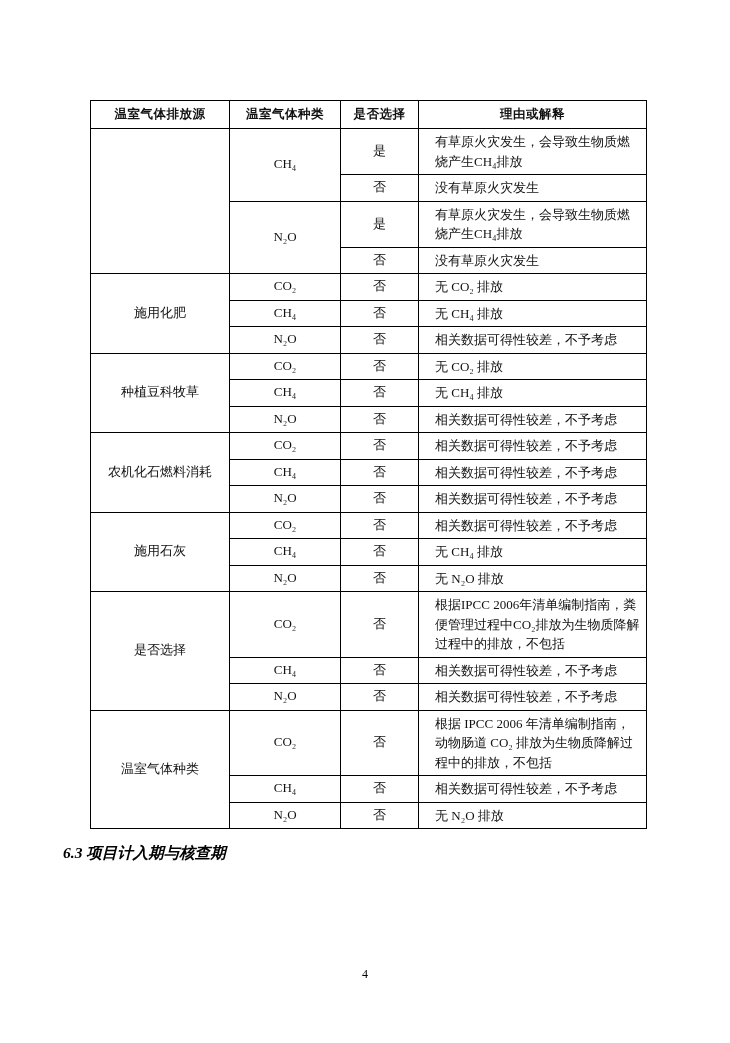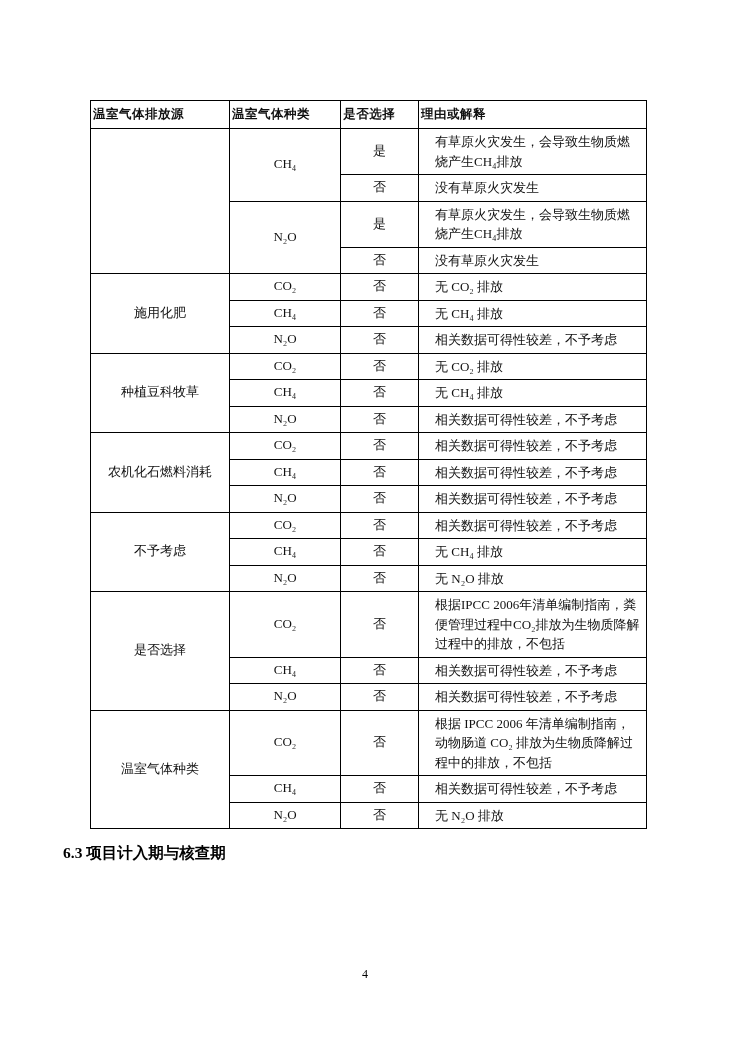--- a/index.html
+++ b/index.html
@@ -24,21 +24,21 @@
     border-collapse: collapse;
     table-layout: fixed;
   }
   table.ghg-table th, table.ghg-table td {
     border: 1px solid #000000;
     font-size: 13px;
     vertical-align: middle;
   }
   table.ghg-table th {
     font-weight: bold;
-    text-align: left;
+    text-align: center;
     padding: 5px 2px;
     font-size: 12.5px;
     letter-spacing: 0.5px;
   }
   td.cell-center {
     text-align: center;
     padding: 3px 2px;
     line-height: 1.45;
   }
   td.cell-reason {
@@ -50,20 +50,21 @@
     position: absolute;
     left: 63px;
     top: 843px;
     width: 604px;
   }
   .section-heading {
     font-size: 15.5px;
     font-weight: bold;
     margin: 0;
     color: #000000;
+    font-style: italic;
   }
   .section-paragraph {
     font-size: 14px;
     line-height: 2.35;
     text-indent: 2em;
     margin: 24px 0 0 0;
     text-align: justify;
     color: #000000;
   }
   .page-number {
@@ -157,21 +158,21 @@
           <td class="cell-center">CH₄</td>
           <td class="cell-center">否</td>
           <td class="cell-reason">相关数据可得性较差，不予考虑</td>
         </tr>
         <tr>
           <td class="cell-center">N₂O</td>
           <td class="cell-center">否</td>
           <td class="cell-reason">相关数据可得性较差，不予考虑</td>
         </tr>
         <tr>
-          <td class="cell-center" rowspan="3">不予考虑</td>
+          <td class="cell-center" rowspan="3">施用石灰</td>
           <td class="cell-center">CO₂</td>
           <td class="cell-center">否</td>
           <td class="cell-reason">相关数据可得性较差，不予考虑</td>
         </tr>
         <tr>
           <td class="cell-center">CH₄</td>
           <td class="cell-center">否</td>
           <td class="cell-reason">无 CH₄ 排放</td>
         </tr>
         <tr>

